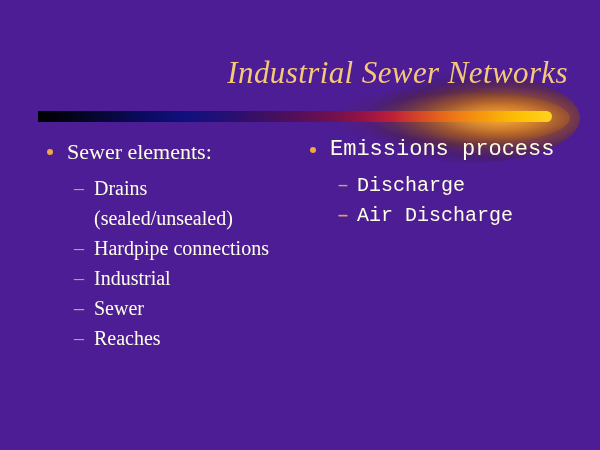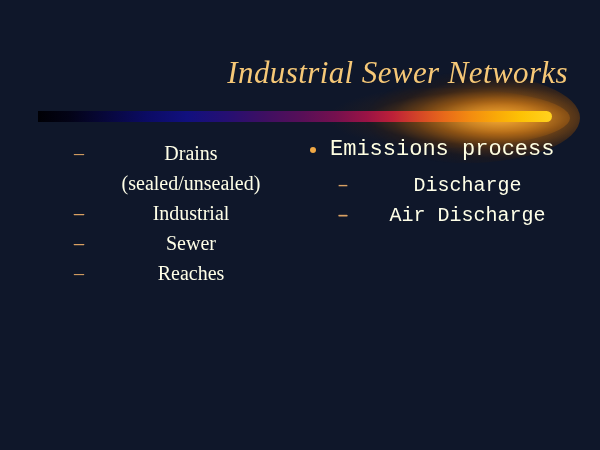--- a/index.html
+++ b/index.html
@@ -5,21 +5,21 @@
 <style>
   html, body {
     margin: 0;
     padding: 0;
     background: #000000;
   }
   #slide {
     position: relative;
     width: 600px;
     height: 450px;
-    background: #0f172a;
+    background: #4c1d95;
     overflow: hidden;
     font-family: "Liberation Serif", "DejaVu Serif", serif;
     -webkit-font-smoothing: antialiased;
   }
 
   
   #slide-title {
     position: absolute;
     left: 0;
     top: 55px;
@@ -136,43 +136,48 @@
     color: #FFFFE8;
   }
   .lvl2 .dash {
     position: absolute;
     left: 34px;
     top: 0;
     color: #D9A163;
     font-size: 20px;
     line-height: 30px;
   }
-  .lvl2 .txt { display: block; text-align: center; }
+  .lvl2 .txt { display: block; }
 </style>
 </head>
 <body>
 
 <div id="slide">
 
   <div class="divider-wrap">
     <div class="divider-glow"></div>
     <div class="divider-glow-2"></div>
     <div class="divider-bar"></div>
   </div>
 
   <div id="slide-title">Industrial Sewer Networks</div>
 
   <div id="col-left" class="column">
+    <div class="lvl1">
+      <span class="bullet-dot"></span>
+      <span class="lbl">Sewer elements:</span>
+    </div>
     <div class="lvl2-list">
       <div class="lvl2">
         <span class="dash">–</span>
         <span class="txt">Drains (sealed/unsealed)</span>
       </div>
       <div class="lvl2">
         <span class="dash">–</span>
+        <span class="txt">Hardpipe connections</span>
       </div>
       <div class="lvl2">
         <span class="dash">–</span>
         <span class="txt">Industrial</span>
       </div>
       <div class="lvl2">
         <span class="dash">–</span>
       </div>
       <div class="lvl2">
         <span class="dash">–</span>

